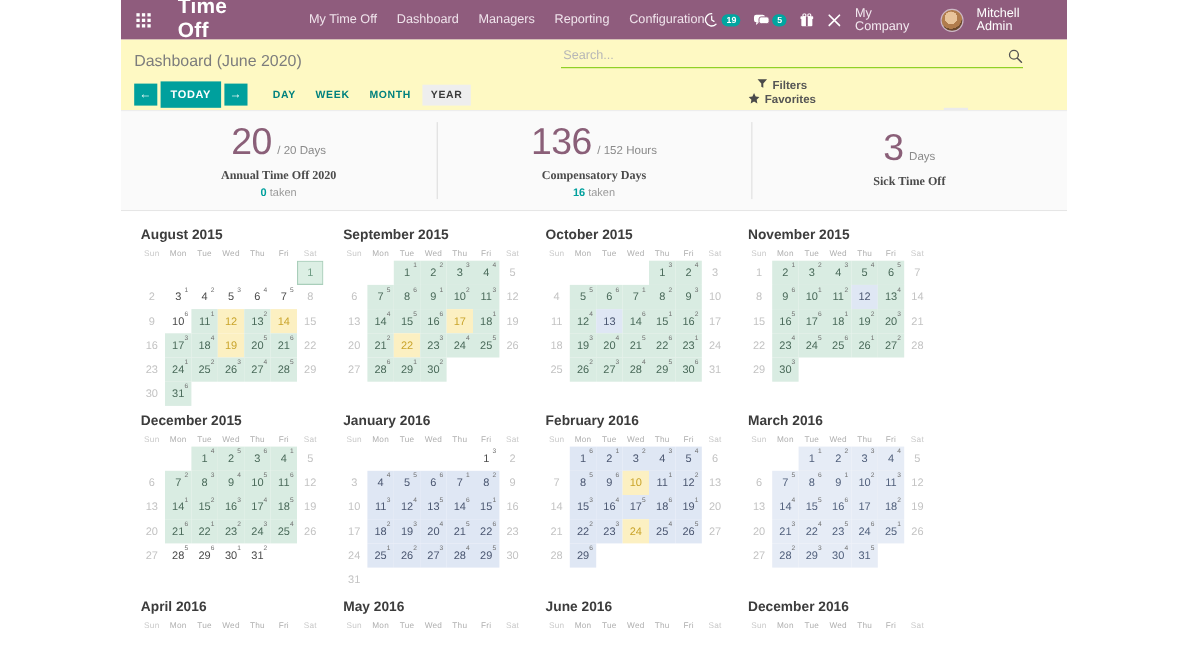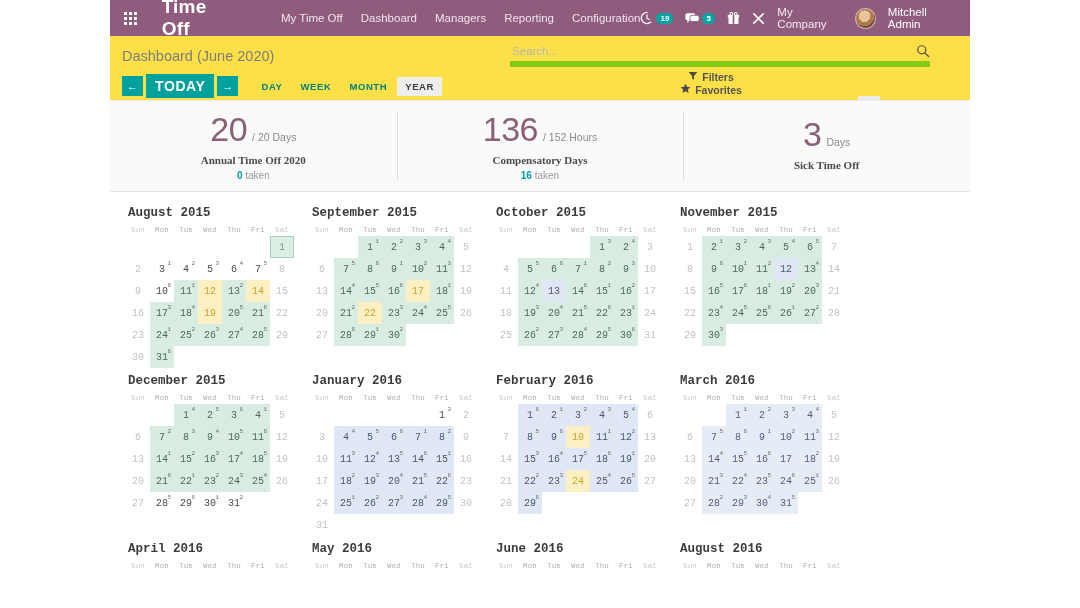--- a/index.html
+++ b/index.html
@@ -38,43 +38,43 @@
   }
   .company { font-size:11.5px; color:#f3e9f0; }
   .avatar {
     width:21px; height:21px; border-radius:50%;
     background:radial-gradient(circle at 45% 38%, #e8c49a 0 36%, #b07c4c 37% 62%, #6b4a2d 63% 100%);
     border:1px solid #cdb9c6;
   }
   .username { font-size:11.5px; color:#ffffff; }
 
   
-  .cp { position:absolute; left:110px; top:36px; width:860px; height:64px; background:#fde047; }
+  .cp { position:absolute; left:110px; top:36px; width:860px; height:64px; background:#fef9c3; }
   .bcrumb {
     position:absolute; left:12px; top:12px;
     font-size:14.5px; color:#7d7d7d; font-weight:400;
   }
   .btnrow { position:absolute; left:12px; top:38px; display:flex; align-items:center; gap:0; }
   .tbtn {
     background:#00a09d; color:#fff; border:none; height:20px;
     display:flex; align-items:center; justify-content:center;
-    font-size:14px; font-weight:700; letter-spacing:.6px;
+    font-size:10px; font-weight:700; letter-spacing:.6px;
     padding:12px 9px; cursor:pointer; margin-right:3px;
   }
   .tbtn.arrow { width:21px; padding:0; font-size:11px; }
   .scale { display:flex; align-items:center; margin-left:12px; gap:2px; }
   .sbtn {
     background:transparent; border:none; color:#00817e;
     font-size:9.5px; font-weight:700; letter-spacing:.6px;
     padding:4px 8px; cursor:pointer;
   }
   .sbtn.active { background:#eeeeee; color:#3b3b3b; }
 
   .searchwrap { position:absolute; left:400px; top:8px; width:420px; }
-  .searchline { display:flex; align-items:center; border-bottom:6px solid #84cc16; padding-bottom:3px; }
+  .searchline { display:flex; align-items:center; border-bottom:1px solid #84cc16; padding-bottom:3px; }
   .searchline input {
     border:none; outline:none; flex:1; font-size:11.5px; color:#555;
     font-family:"Liberation Sans", sans-serif; background:transparent;
   }
   .searchline input::placeholder { color:#b7b7b7; }
   .mag { width:14px; height:14px; flex:none; }
   .fav-row { position:absolute; left:400px; top:35px; width:420px; display:flex; align-items:center;flex-direction:column; }
   .frbtn {
     display:flex; align-items:center; gap:4px; font-size:10.5px; color:#555;
     margin-right:18px; cursor:pointer; font-weight:600;
@@ -101,21 +101,21 @@
   .stat .den { font-size:10.5px; color:#8a8a8a; margin-left:5px; }
   .stat .lbl { font-size:11px; color:#4b4b4b; font-weight:700; margin-top:8px;font-family:Liberation Serif, serif; }
   .stat .sub { font-size:10px; color:#9a9a9a; margin-top:4px; }
   .stat .sub b { color:#00a09d; }
 
   
   .cal-area {
     position:absolute; left:110px; top:192px; width:860px; height:416px;
     overflow:hidden; background:#fff; padding:8px 10px 0 10px;
   }
-  .cal-row { display:flex; gap:0;font-family:Liberation Mono, monospace; }
+  .cal-row { display:flex; gap:0; }
   .month { width:181px; margin-right:3px; padding:6px 2px 0 6px; }
   .month h4 {
     margin:0 0 6px 2px; font-size:12.5px; color:#3c3c3c; font-weight:700;
   }
   .dow { display:grid; grid-template-columns:repeat(7,24px); }
   .dow span { font-size:7.5px; color:#b0b0b0; text-align:center; letter-spacing:.2px; }
   .dow span.wk { color:#c9c9c9;text-align:center; }
   .weeks { display:grid; grid-template-columns:repeat(7,24px); grid-auto-rows:22px; margin-top:2px; }
   .day { position:relative; display:flex; align-items:center; justify-content:center; }
   .day .n { font-size:10px; color:#4a4a4a; }
@@ -1379,21 +1379,21 @@
             <span>Fri</span>
             <span class="wk">Sat</span>
           </div>
           <div class="weeks">
             <div class="day"></div>
             <div class="day"></div>
             <div class="day"></div>
           </div>
         </div>
         <div class="month">
-          <h4>August 2016</h4>
+          <h4>December 2016</h4>
           <div class="dow">
             <span class="wk">Sun</span>
             <span>Mon</span>
             <span>Tue</span>
             <span>Wed</span>
             <span>Thu</span>
             <span>Fri</span>
             <span class="wk">Sat</span>
           </div>
           <div class="weeks">

